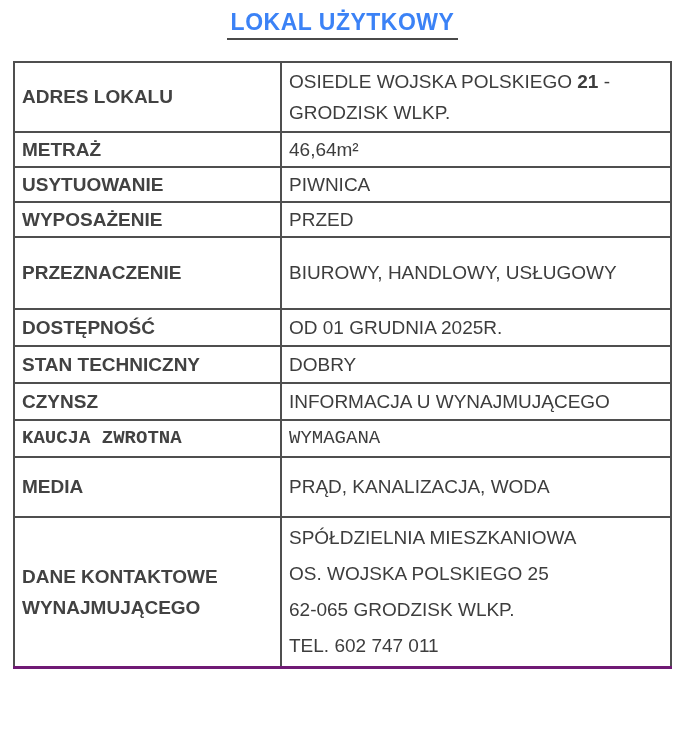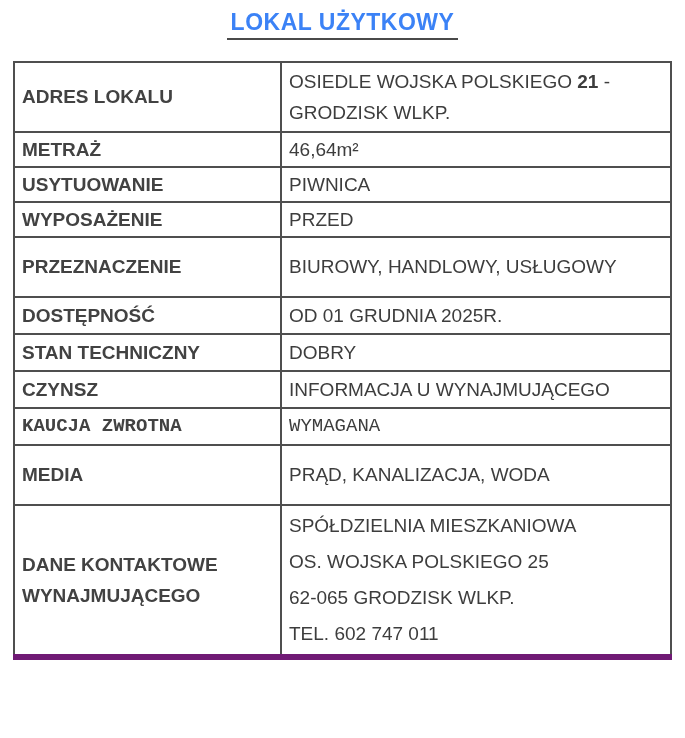--- a/index.html
+++ b/index.html
@@ -42,28 +42,28 @@
   table.prop td.label-cell {
     width: 267px;
     font-weight: 700;
     color: #424242;
   }
   table.prop td.value-cell {
     font-weight: 400;
     color: #3d3d3d;
   }
   
-  table.prop { border-bottom: 6px solid #701a75; padding-left: 31px; }
+  table.prop { border-bottom: 3px solid #701a75; padding-left: 31px; }
 
   
   tr.row-adres-lokalu        { height: 70px; }
   tr.row-metraz              { height: 35px; }
   tr.row-usytuowanie         { height: 35px; }
   tr.row-wyposazenie         { height: 35px; }
-  tr.row-przeznaczenie       { height: 60px; }
+  tr.row-przeznaczenie       { height: 72px; }
   tr.row-dostepnosc          { height: 37px; }
   tr.row-stan-techniczny     { height: 37px; }
   tr.row-czynsz              { height: 37px; }
   tr.row-kaucja-zwrotna      { height: 37px; font-family: Liberation Mono, monospace; }
   tr.row-media               { height: 60px; }
   tr.row-informacje-dodatkowe{ height: 67px; }
   tr.row-dane-kontaktowe     { height: 146px; }
 
   .vline { display: block; }
   tr.row-adres-lokalu .vline,

